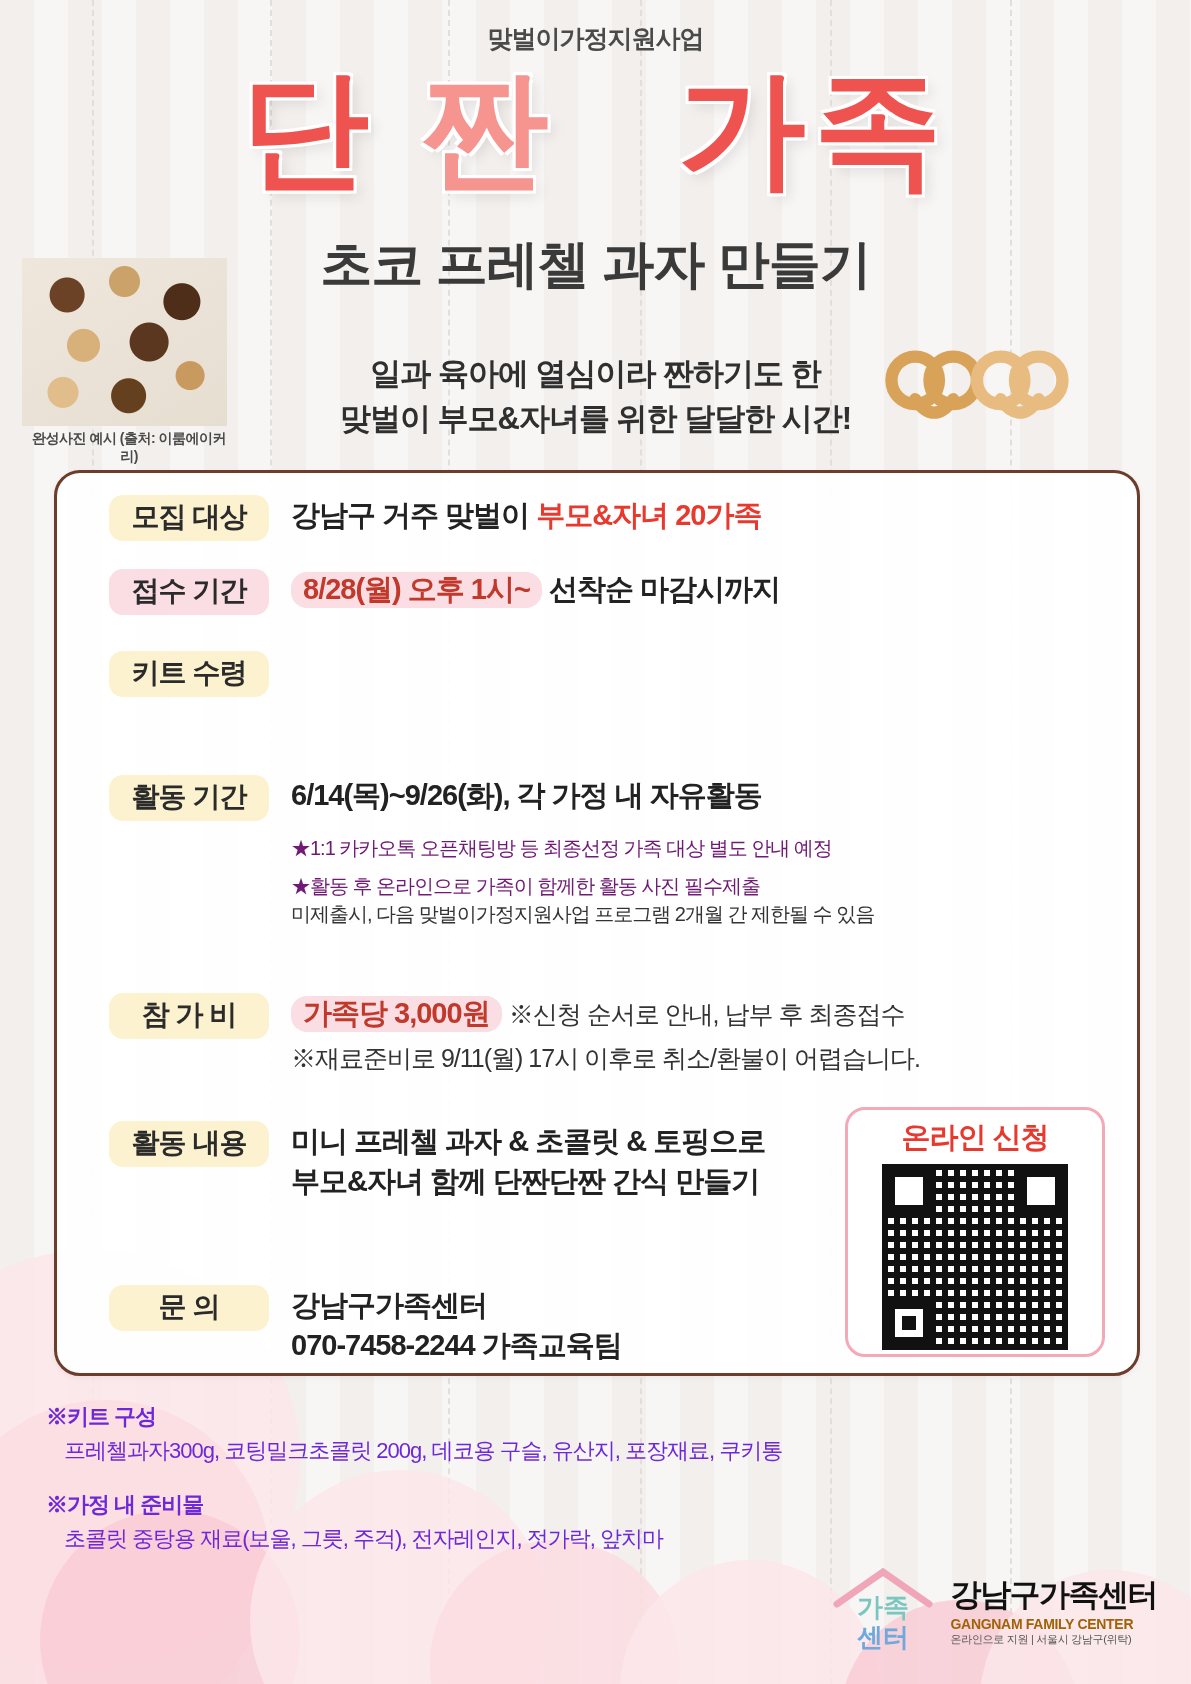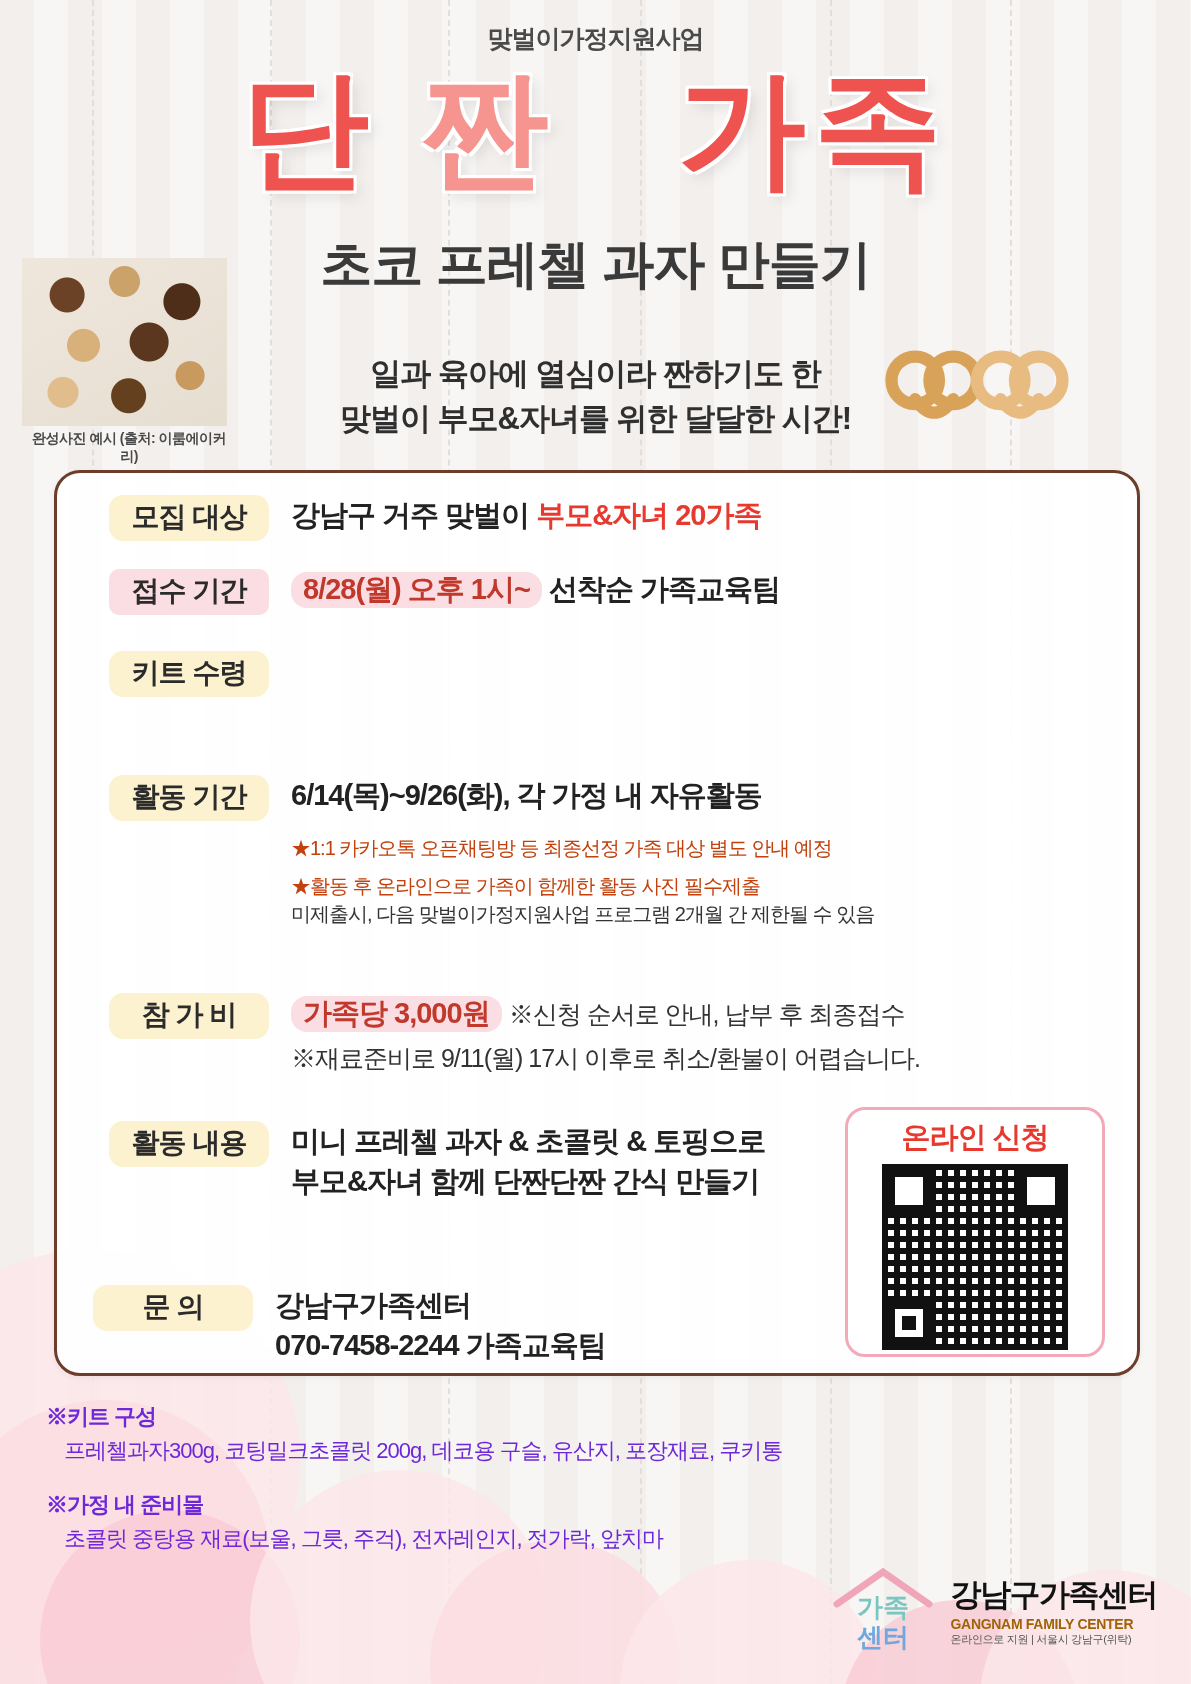--- a/index.html
+++ b/index.html
@@ -166,21 +166,21 @@
     flex: 0 0 160px;
     text-align: center;
     font-size: 28px;
     font-weight: bold;
     color: #2b2b2b;
     background: #fdf2cf;
     border-radius: 14px;
     padding: 3px 0 5px;
     letter-spacing: -1px;
   }
-  .label.pink { background: #fbdde4; border-radius: 10px; }
+  .label.pink { background: #fbdde4; }
   .content {
     margin-left: 22px;
     font-size: 29px;
     color: #222;
     font-weight: bold;
     letter-spacing: -1px;
     line-height: 1.38;
   }
   .content .red { color: #e8392f; }
   .content .hl-pink {
@@ -190,21 +190,21 @@
     color: #c0392b;
   }
   .note {
     font-size: 21px;
     font-weight: normal;
     color: #333;
     letter-spacing: -1px;
   }
   .note-red {
     font-size: 20px;
-    color: #c2410c;
+    color: #701a75;
     font-weight: normal;
     letter-spacing: -1px;
     line-height: 1.5;
   }
   .note-sub {
     font-size: 20px;
     color: #333;
     font-weight: normal;
     letter-spacing: -1px;
   }
@@ -366,21 +366,21 @@
     <div class="row" style="left:44px; top:22px; width:1000px;">
       <div class="label">모집 대상</div>
       <div class="content">
         <span>강남구 거주 맞벌이 </span><span class="red">부모&amp;자녀 20가족</span>
       </div>
     </div>
 
     <div class="row" style="left:44px; top:96px; width:1000px;">
       <div class="label pink">접수 기간</div>
       <div class="content">
-        <span class="hl-pink">8/28(월) 오후 1시~</span><span> 선착순 가족교육팀</span>
+        <span class="hl-pink">8/28(월) 오후 1시~</span><span> 선착순 마감시까지</span>
       </div>
     </div>
 
     <div class="row" style="left:44px; top:178px; width:1000px;">
       <div class="label">키트 수령</div>
     </div>
 
     <div class="row" style="left:44px; top:302px; width:1000px;">
       <div class="label">활동 기간</div>
       <div class="content">
@@ -403,21 +403,21 @@
     </div>
 
     <div class="row" style="left:44px; top:648px; width:760px;">
       <div class="label">활동 내용</div>
       <div class="content">
         <div>미니 프레첼 과자 &amp; 초콜릿 &amp; 토핑으로</div>
         <div>부모&amp;자녀 함께 단짠단짠 간식 만들기</div>
       </div>
     </div>
 
-    <div class="row" style="left:28px; top:812px; width:760px;">
+    <div class="row" style="left:44px; top:812px; width:760px;">
       <div class="label" style="background:#fdf2cf">문     의</div>
       <div class="content">
         <div>강남구가족센터</div>
         <div>070-7458-2244 가족교육팀</div>
       </div>
     </div>
 
     <div class="qr-box">
       <div class="qr-title">온라인 신청</div>
       <div class="qr-code">

